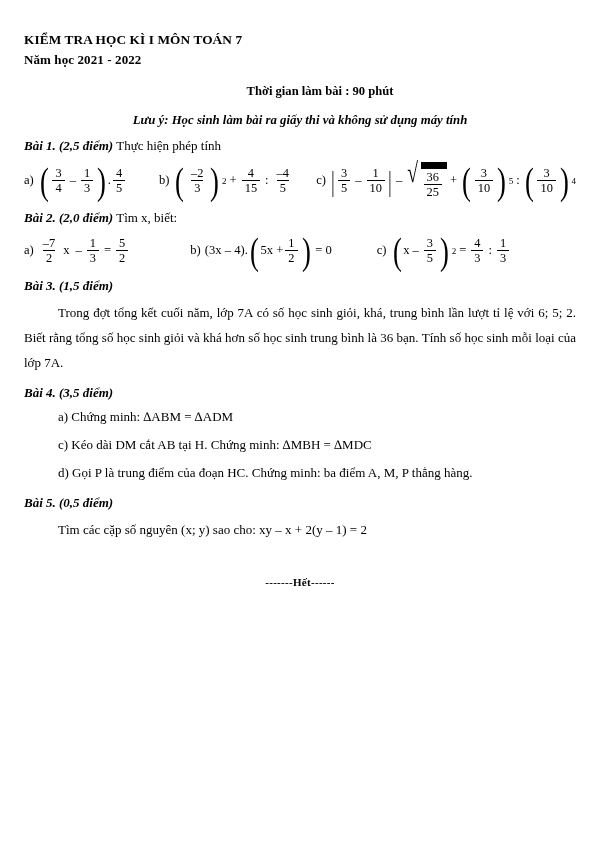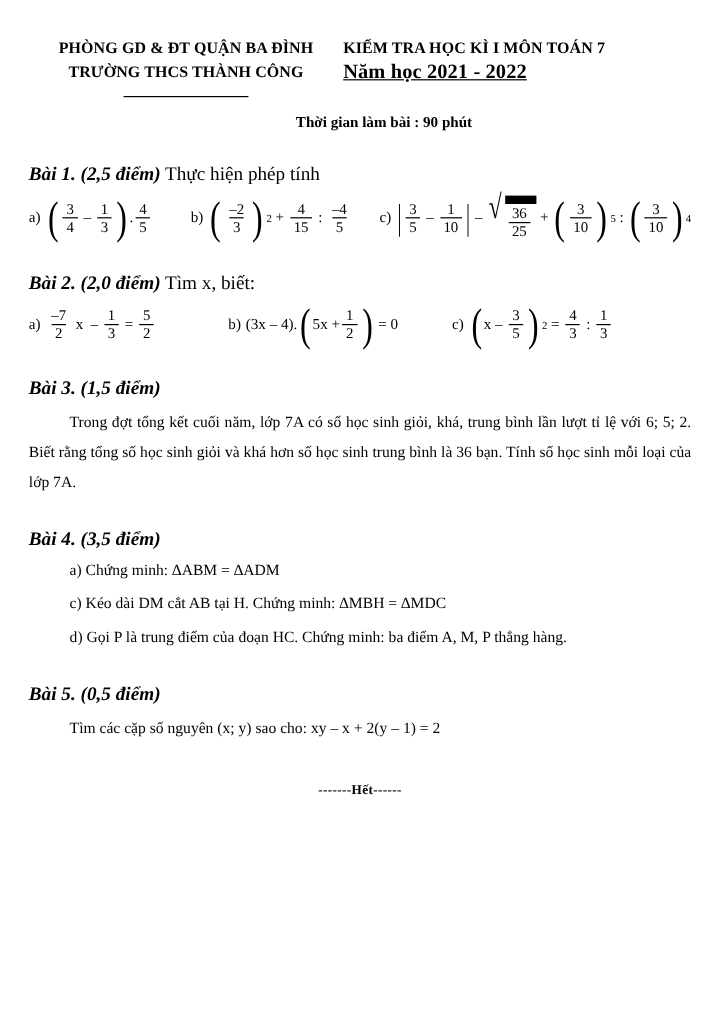--- a/index.html
+++ b/index.html
@@ -34,22 +34,21 @@
     flex: 1;
     text-align: left;
   }
   .hdr-line {
     font-weight: bold;
     font-size: 13.3px;
     line-height: 20px;
     letter-spacing: 0.1px;
   }
   .hdr-line.sub {
-    font-size: 17px;
-    text-decoration: underline;
+    font-size: 13px;
   }
   .rule {
     width: 104px;
     height: 1px;
     background: #000;
     margin: 10px auto 0 auto;
   }
   .time-line {
     font-weight: bold;
     font-size: 12.6px;
@@ -63,22 +62,22 @@
     font-style: italic;
     font-size: 12.8px;
     margin-top: 14px;
   }
   
   .content {
     padding: 0 24px;
     margin-top: 8px;
   }
   .prob-head {
-    font-size: 16px;
-    margin-top: 27px;
+    font-size: 13px;
+    margin-top: 10px;
   }
   .prob-head b {
     font-weight: bold;
     font-style: italic;
   }
   .row-items {
     display: flex;
     flex-direction: row;
     align-items: center;
     margin-top: 8px;
@@ -172,32 +171,28 @@
   }
   .spacer-a { width: 60px; }
   .spacer-b { width: 42px; }
 </style>
 </head>
 <body>
 
 <div class="page">
 
   <div class="header">
-    <div class="header-left">
-      <div class="hdr-line">PHÒNG GD &amp; ĐT QUẬN BA ĐÌNH</div>
-      <div class="hdr-line">TRƯỜNG THCS THÀNH CÔNG</div>
-      <div class="rule"></div>
-    </div>
     <div class="header-right">
       <div class="hdr-line">KIỂM TRA HỌC KÌ I MÔN TOÁN 7</div>
       <div class="hdr-line sub">Năm học 2021 - 2022</div>
     </div>
   </div>
 
   <div class="time-line">Thời gian làm bài : 90 phút</div>
+  <div class="note">Lưu ý: Học sinh làm bài ra giấy thi và không sử dụng máy tính</div>
 
   <div class="content">
 
     <div class="prob-head">
       <b>Bài 1. (2,5 điểm)</b>
       <span>Thực hiện phép tính</span>
     </div>
 
     <div class="row-items">
 

